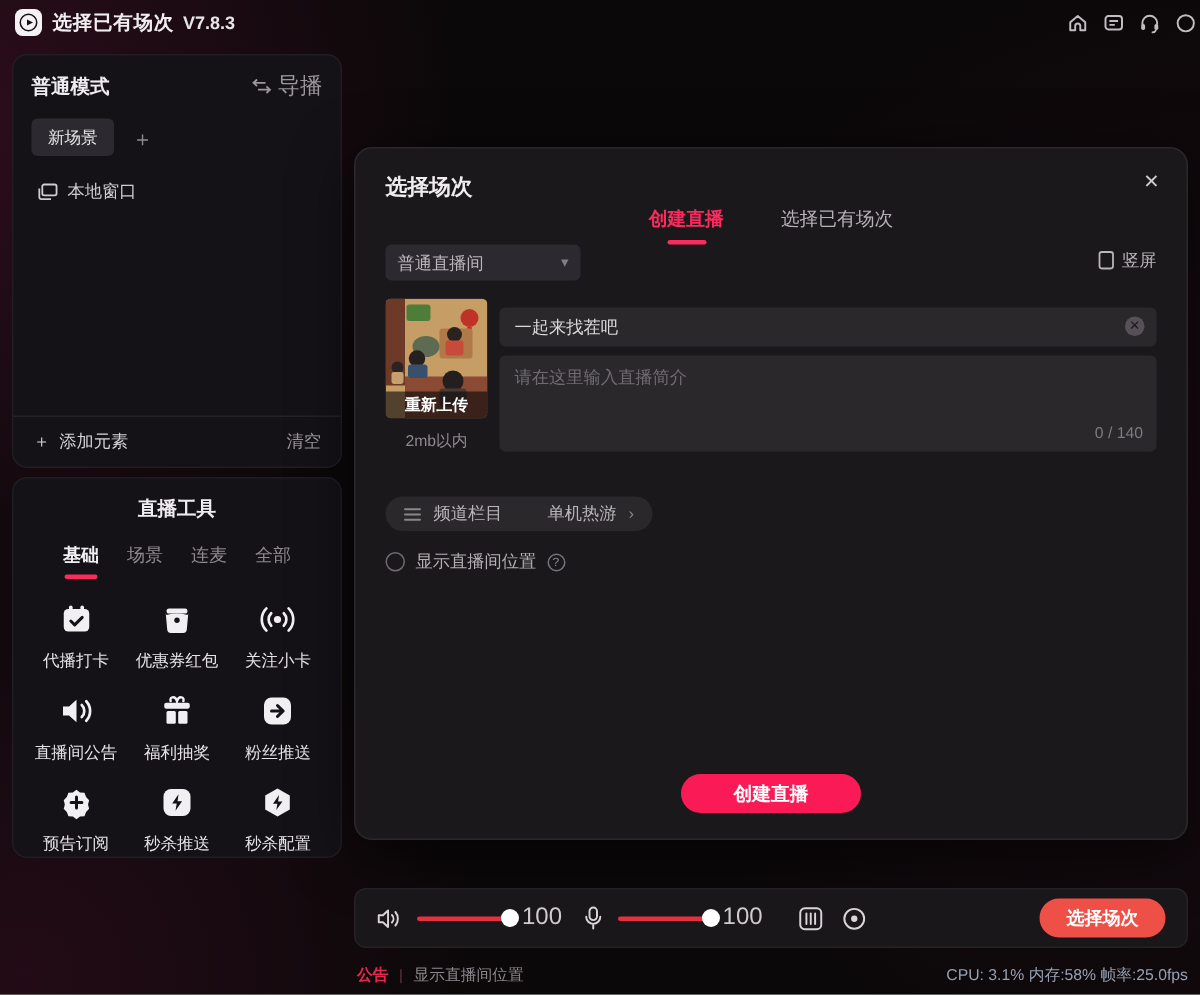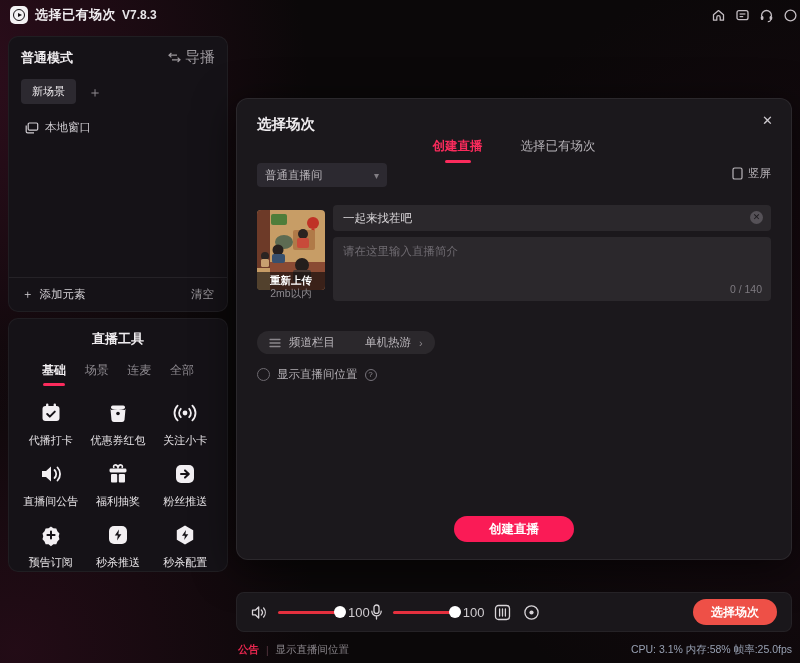--- a/index.html
+++ b/index.html
@@ -51,21 +51,21 @@
   .m-title { position:absolute; left:20px; top:16px; font-size:14.5px; font-weight:bold; color:#f0edf0; }
   .m-close { position:absolute; right:18px; top:14px; font-size:13px; color:#cfcbd0; cursor:pointer; }
   .m-tabs { position:absolute; left:0; right:0; top:39px; display:flex; justify-content:center; gap:38px; }
   .m-tab { font-size:12.5px; color:#b5b1b6; padding-bottom:8px; position:relative; cursor:pointer; }
   .m-tab.active { color:#fb2b5c; font-weight:bold; }
   .m-tab.active::after { content:""; position:absolute; left:50%; transform:translateX(-50%); bottom:0; width:26px; height:3px; border-radius:2px; background:#fb2b5c; }
   .m-select { position:absolute; left:20px; top:64px; width:130px; height:24px; background:#2c2930; border-radius:4px; display:flex; align-items:center; padding:0 8px; font-size:11.5px; color:#b9b5ba; cursor:pointer; }
   .m-select .chev { margin-left:auto; color:#817d83; font-size:10px; }
   .m-orient { position:absolute; right:20px; top:67px; display:flex; align-items:center; gap:5px; font-size:11.5px; color:#b9b5ba; cursor:pointer; }
   
-  .cover { position:absolute; left:20px; top:111px; width:68px; height:80px; border-radius:4px; overflow:hidden; cursor:pointer; }
+  .cover { position:absolute; left:20px; top:100px; width:68px; height:80px; border-radius:4px; overflow:hidden; cursor:pointer; }
   .cover svg { display:block; }
   .cover .reupload { position:absolute; left:0; right:0; bottom:0; height:18px; background:rgba(10,8,10,.62); display:flex; align-items:center; justify-content:center; font-size:10.5px; font-weight:bold; color:#fff; }
   .cover-hint { position:absolute; left:20px; top:188px; width:68px; text-align:center; font-size:10.5px; color:#8d898e; }
   .m-input { position:absolute; left:96px; right:20px; top:106px; height:26px; background:#2b282c; border:none; border-radius:4px; color:#dcd9dc; font-size:11.5px; padding:0 26px 0 10px; outline:none; font-family:inherit; }
   .m-input-clear { position:absolute; right:28px; top:112px; width:13px; height:13px; border-radius:50%; background:#555157; color:#1b181c; font-size:9px; line-height:13px; text-align:center; cursor:pointer; }
   .m-textarea-wrap { position:absolute; left:96px; right:20px; top:138px; height:64px; background:#2b282c; border-radius:4px; }
   .m-textarea { width:100%; height:46px; background:transparent; border:none; resize:none; outline:none; color:#dcd9dc; font-size:11.5px; padding:7px 10px; font-family:inherit; }
   .m-textarea::placeholder, .m-input::placeholder { color:#6f6b71; }
   .m-counter { position:absolute; right:9px; bottom:6px; font-size:10.5px; color:#7e7a80; }
   
@@ -74,21 +74,21 @@
   .m-tagbar .chev { color:#8a868b; font-size:11px; }
   .m-loc { position:absolute; left:20px; top:268px; display:flex; align-items:center; gap:7px; font-size:11.5px; color:#b4b0b5; }
   .m-checkbox { width:13px; height:13px; border:1px solid #6e6a70; border-radius:50%; cursor:pointer; }
   .m-help { width:12px; height:12px; border:1px solid #76727a; border-radius:50%; font-size:8px; color:#8e8a90; display:flex; align-items:center; justify-content:center; cursor:pointer; }
   .m-create { position:absolute; left:50%; transform:translateX(-50%); top:417px; width:120px; height:26px; border-radius:13px; background:#fa1b56; border:none; color:#fff; font-size:12.5px; font-weight:bold; cursor:pointer; font-family:inherit; }
   
   .ctrlbar { position:absolute; left:236px; top:592px; width:556px; height:40px; background:#1a171b; border:1px solid rgba(255,255,255,.05); border-radius:8px; display:flex; align-items:center; padding:0 14px; }
   .slider { position:relative; width:66px; height:12px; margin:0 4px 0 8px; cursor:pointer; }
   .slider .track { position:absolute; left:0; right:0; top:5px; height:3px; border-radius:2px; background:#e5303e; }
   .slider .knob { position:absolute; right:-2px; top:0; width:12px; height:12px; border-radius:50%; background:#fff; }
-  .vol-num { font-size:13px; color:#cfcbcf; }
+  .vol-num { font-size:16px; color:#cfcbcf; margin-right:14px; }
   .cb-icon { display:flex; align-items:center; justify-content:center; margin-right:2px; }
   .cb-gap { margin-left:10px; }
   .select-session { margin-left:auto; height:26px; padding:0 18px; border-radius:13px; background:#ee5047; border:none; color:#fff; font-size:12px; font-weight:bold; cursor:pointer; font-family:inherit; }
   
   .statusbar { position:absolute; left:0; bottom:0; width:800px; height:26px; display:flex; align-items:center; padding:0 8px 0 238px; }
   .st-notice { font-size:10.5px; color:#e8274f; font-weight:bold; }
   .st-div { margin:0 7px; color:#5a3a44; font-size:10px; }
   .st-text { font-size:10.5px; color:#8b878c; }
   .st-perf { margin-left:auto; font-size:10.5px; color:#97a0b2; }
 </style>

